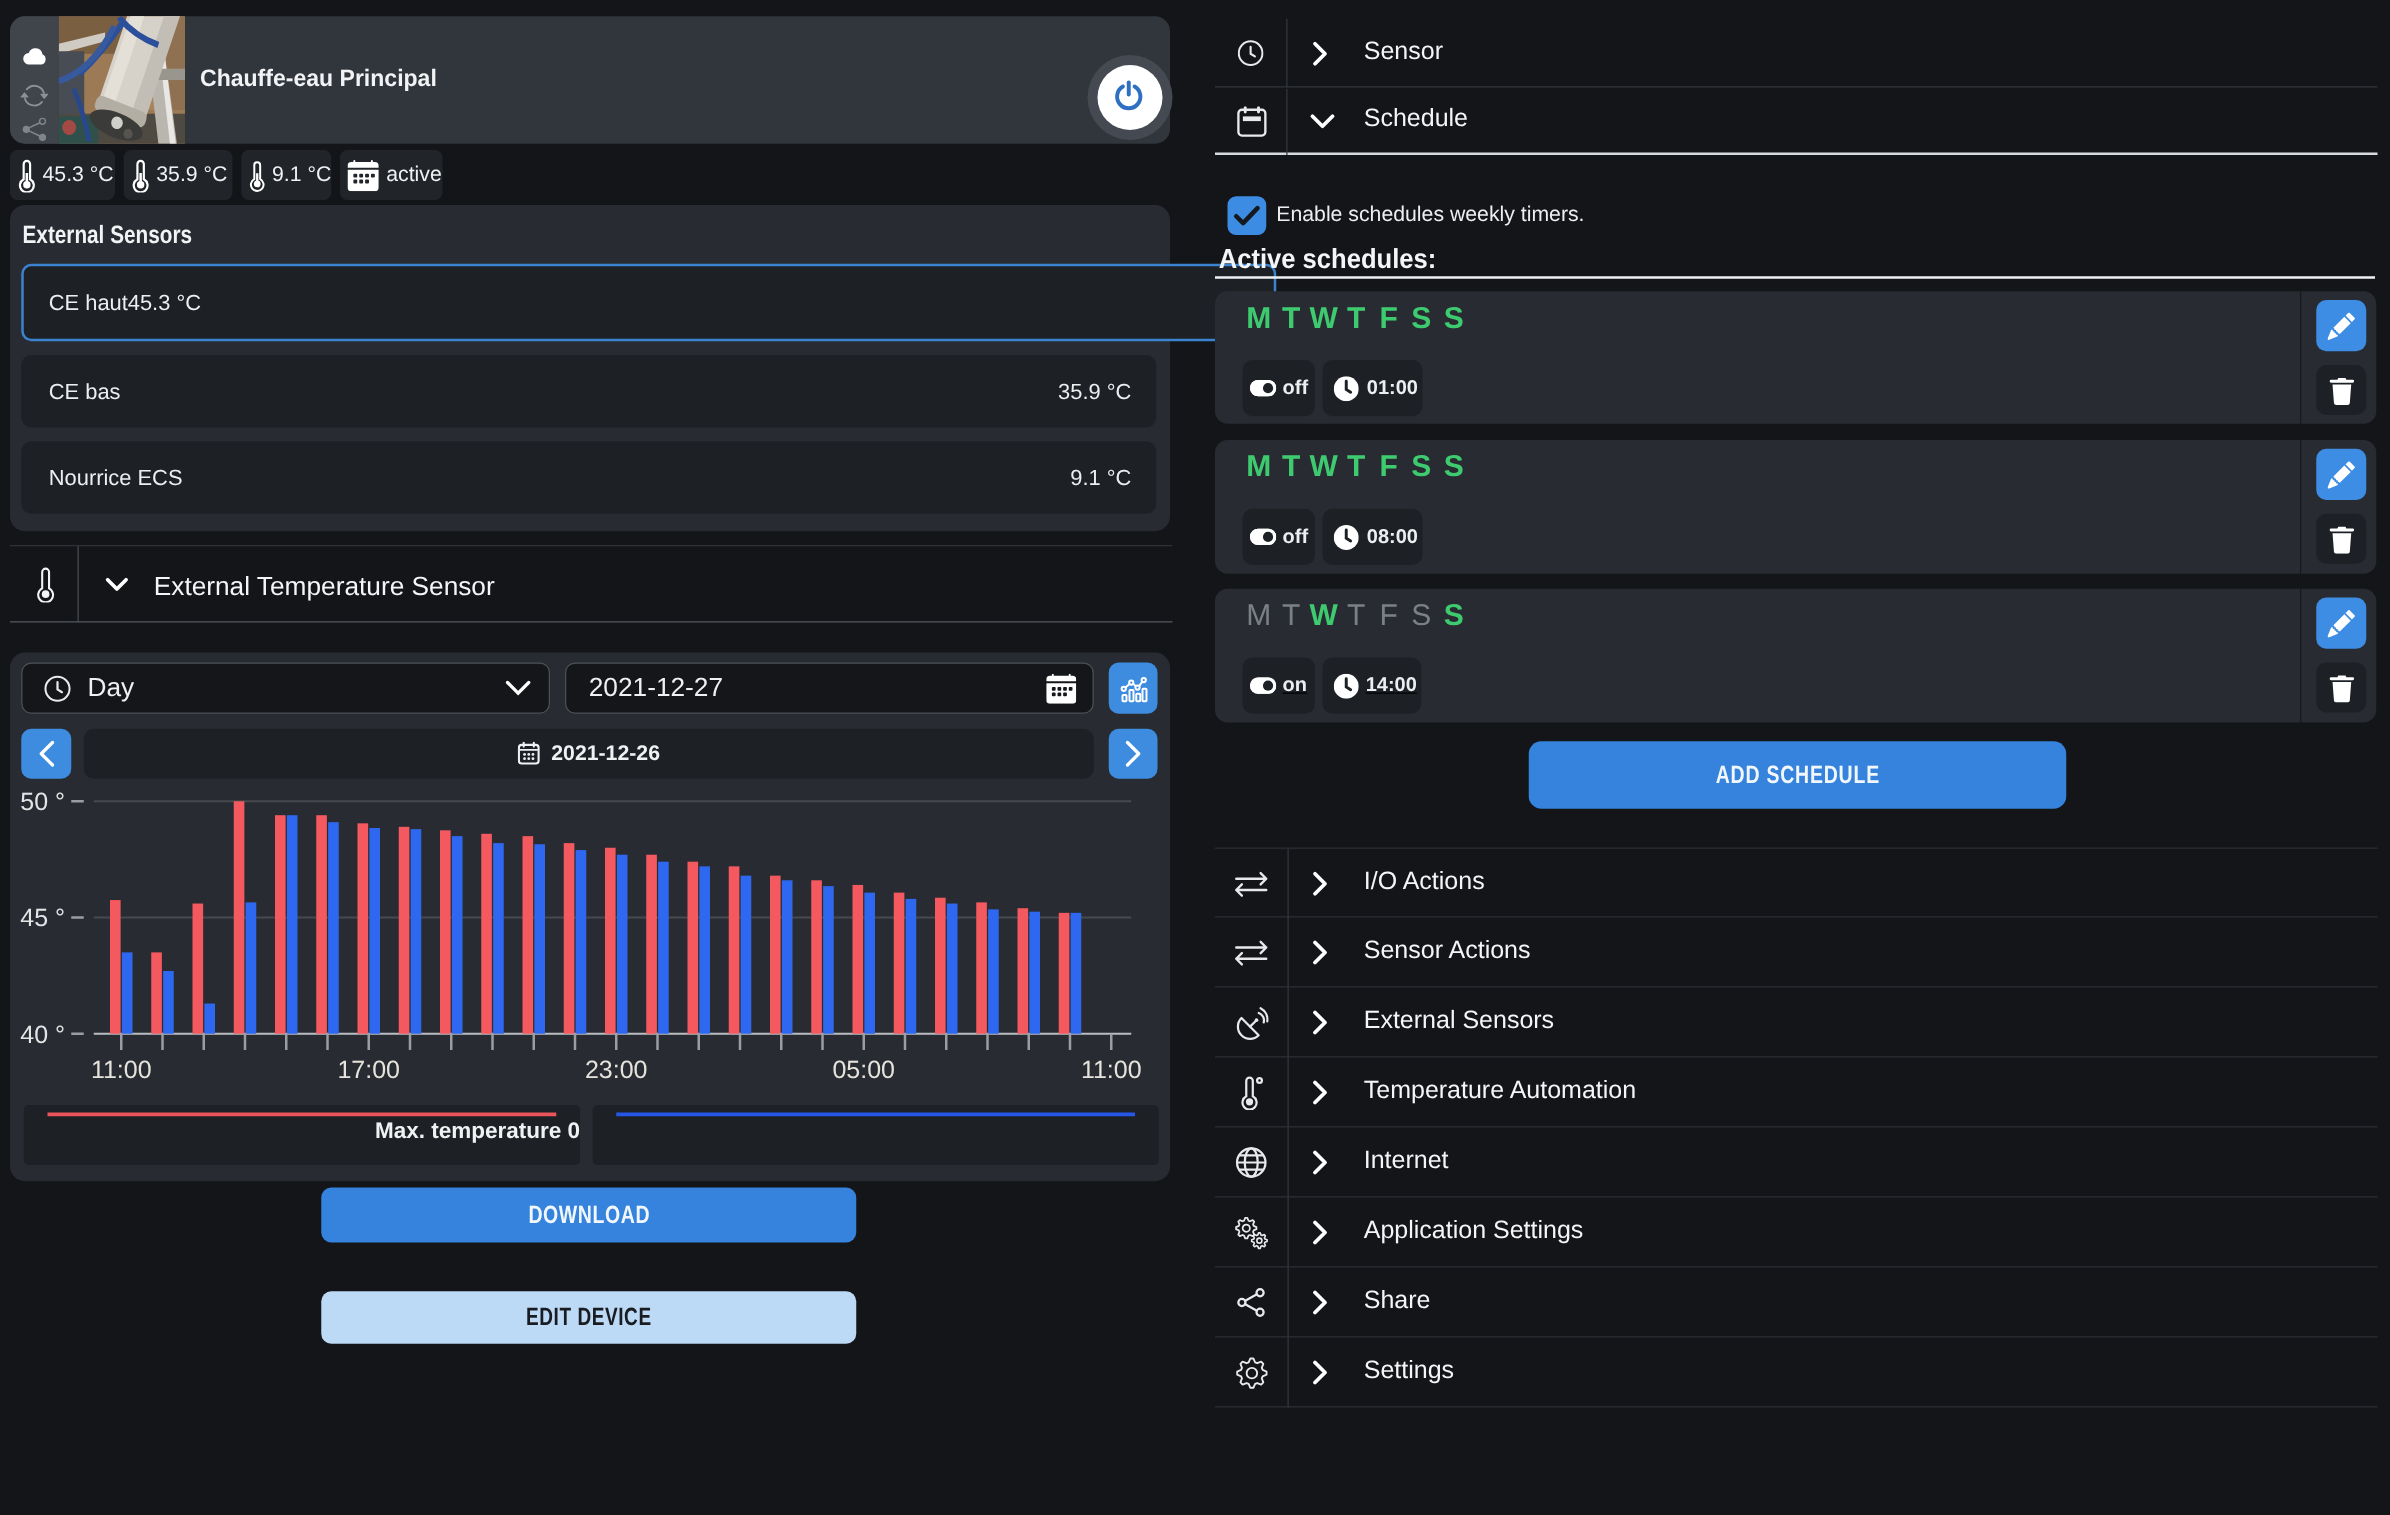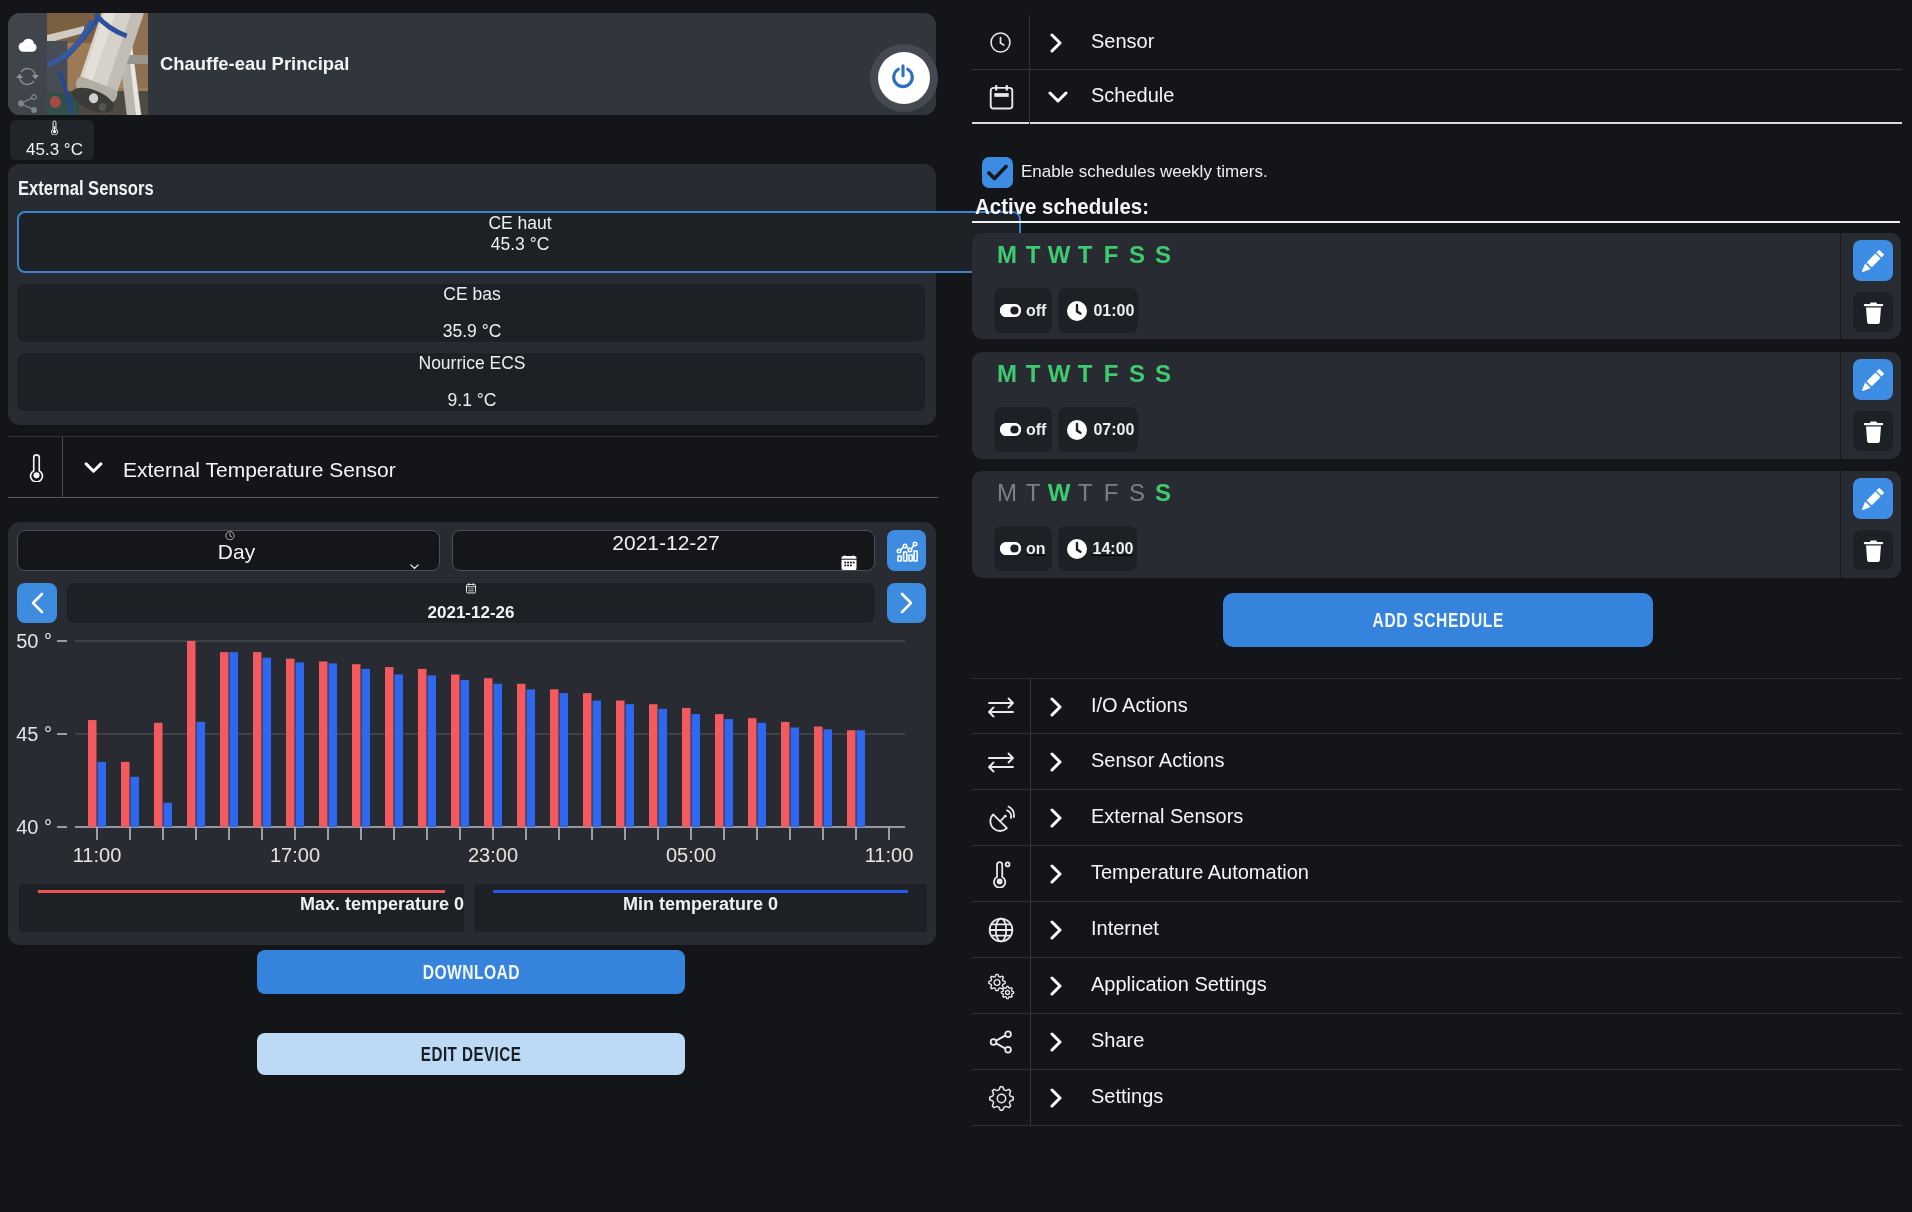--- a/index.html
+++ b/index.html
@@ -1,21 +1,21 @@
 <!DOCTYPE html>
 <html><head>
 <meta charset="utf-8">
 <style>
 * { margin:0; padding:0; box-sizing:border-box; }
 html,body { width:1912px; height:1212px; background:#131519; font-family:"Liberation Sans", sans-serif; overflow:hidden; }
 .abs { position:absolute; }
 body { position:relative; }
 .card { background:#282c32; border-radius:12px; }
 .rowbox { background:#1d2126; border-radius:8px; }
-.flex { display:flex; align-items:center;flex-direction:column; }
+.flex { display:flex; align-items:center; }
 svg { display:block; }
 </style>
 </head>
 <body>
 
 <div class="abs" style="left:8px; top:13px; width:928px; height:102px; background:#31353c; border-radius:12px;">
 
   <div class="abs" style="left:0; top:0; width:39px; height:102px; background:#40444b; border-radius:12px 0 0 12px;">
     <svg class="abs" style="left:9px; top:25px;" width="21" height="15" viewBox="0 0 24 17">
       <path fill="#ffffff" d="M19.4 6.1 A6.5 6.5 0 0 0 6.9 4.9 A5.3 5.3 0 0 0 7.3 15.5 L18.5 15.5 A5 5 0 0 0 19.4 6.1 Z"></path>
@@ -281,21 +281,20 @@
       <text x="683" y="232" fill="#e6e3dd" text-anchor="middle" font-size="20px" font-family="Liberation Sans">05:00</text>
       <text x="881" y="232" fill="#e6e3dd" text-anchor="middle" font-size="20px" font-family="Liberation Sans">11:00</text>
     </svg>
 
   <div class="abs" style="left:11px; top:362px; width:445px; height:48px; background:#1d2125; border-radius:4px;">
     <div class="abs" style="left:19px; top:6px; width:407px; height:3px; background:#ea545a;"></div>
     <div class="abs" style="left:0; top:10px; width:100%; text-align:right; color:#f0f1f3; font-size:18px; font-weight:600;">Max. temperature 0</div>
   </div>
   <div class="abs" style="left:466px; top:362px; width:453px; height:48px; background:#1d2125; border-radius:4px;">
     <div class="abs" style="left:19px; top:6px; width:415px; height:3px; background:#2558e8;"></div>
-    <div class="abs" style="left:0; top:10px; width:100%; text-align:center; color:#f0f1f3; font-size:18px; font-weight:600;">Min temperature 0</div>
   </div>
 </div>
 
 <div class="abs flex" style="left:257px; top:950px; width:428px; height:44px; background:#3583dc; border-radius:8px; justify-content:center;">
   <span style="color:#f2f7fd; font-size:20px; font-weight:bold; letter-spacing:0.6px; transform:scaleX(0.78); display:inline-block;">DOWNLOAD</span>
 </div>
 <div class="abs flex" style="left:257px; top:1033px; width:428px; height:42px; background:#bcd9f6; border-radius:8px; justify-content:center;">
   <span style="color:#191d22; font-size:20px; font-weight:bold; letter-spacing:0.6px; transform:scaleX(0.76); display:inline-block;">EDIT DEVICE</span>
 </div>
 
@@ -390,21 +389,21 @@
           <path d="M5 3a5 5 0 0 0 0 10h6a5 5 0 0 0 0-10H5z" fill="#fff"></path>
           <circle cx="11" cy="8" r="3.1" fill="#1d2126"></circle>
         </svg>
         <span style="color:#eceef0; font-size:16px; font-weight:600;">off</span>
       </div>
       <div style="display:flex; align-items:center; gap:6px; background:#1d2126; border-radius:8px; height:45px; padding:0 4px 0 9px;">
         <svg width="20" height="20" viewBox="0 0 16 16" style="flex:0 0 auto;">
           <circle cx="8" cy="8" r="8" fill="#fff"></circle>
           <path d="M8 3.2 V8.4 L10.8 10.2" stroke="#1d2126" stroke-width="1.9" fill="none" stroke-linecap="round"></path>
         </svg>
-        <span style="color:#eceef0; font-size:16px; font-weight:600;">07:00</span>
+        <span style="color:#eceef0; font-size:16px; font-weight:600;">08:00</span>
       </div>
     </div>
     <div style="position:absolute; right:60px; top:0; width:1px; height:100%; background:#17191d;"></div>
     <div style="position:absolute; right:8px; top:7px; width:40px; height:41px; background:#3e8de4; border-radius:8px; display:flex; align-items:center; justify-content:center;">
       <svg width="22" height="22" viewBox="0 0 16 16" fill="#fff">
         <path d="M12.854.146a.5.5 0 0 0-.707 0L10.5 1.793 14.207 5.5l1.647-1.646a.5.5 0 0 0 0-.708l-3-3zm.646 6.061L9.793 2.5 3.293 9H3.5a.5.5 0 0 1 .5.5v.5h.5a.5.5 0 0 1 .5.5v.5h.5a.5.5 0 0 1 .5.5v.5h.5a.5.5 0 0 1 .5.5v.207l6.5-6.5zm-7.468 7.468A.5.5 0 0 1 6 13.5V13h-.5a.5.5 0 0 1-.5-.5V12h-.5a.5.5 0 0 1-.5-.5V11h-.5a.5.5 0 0 1-.5-.5V10h-.5a.499.499 0 0 1-.175-.032l-.179.178a.5.5 0 0 0-.11.168l-2 5a.5.5 0 0 0 .65.65l5-2a.5.5 0 0 0 .168-.11l.178-.178z"></path>
       </svg>
     </div>
     <div style="position:absolute; right:8px; top:59px; width:40px; height:40px; background:#1d2126; border-radius:8px; display:flex; align-items:center; justify-content:center;">
       <svg width="21" height="23" viewBox="0 0 14 16" fill="#fff">

